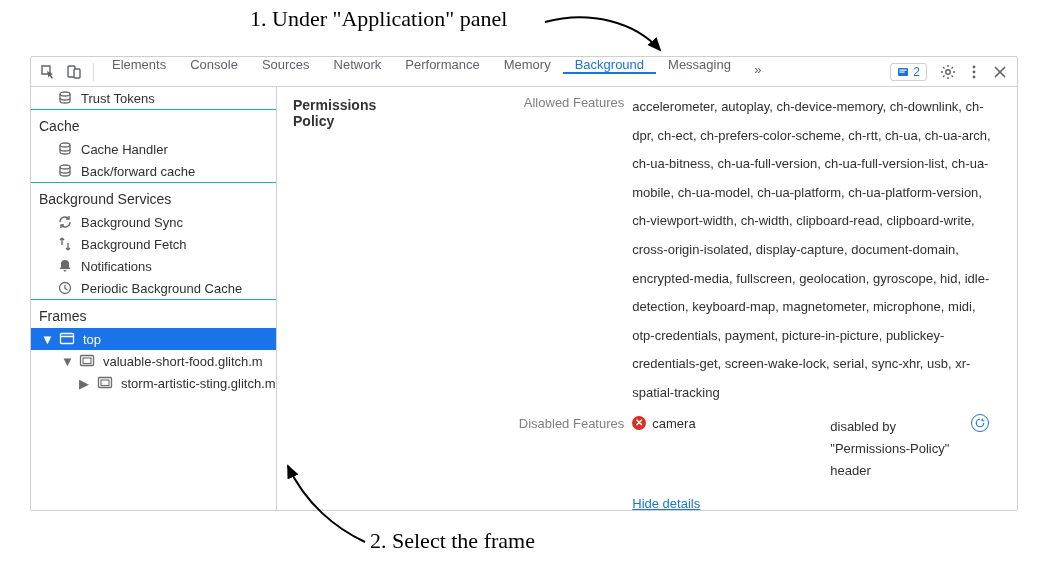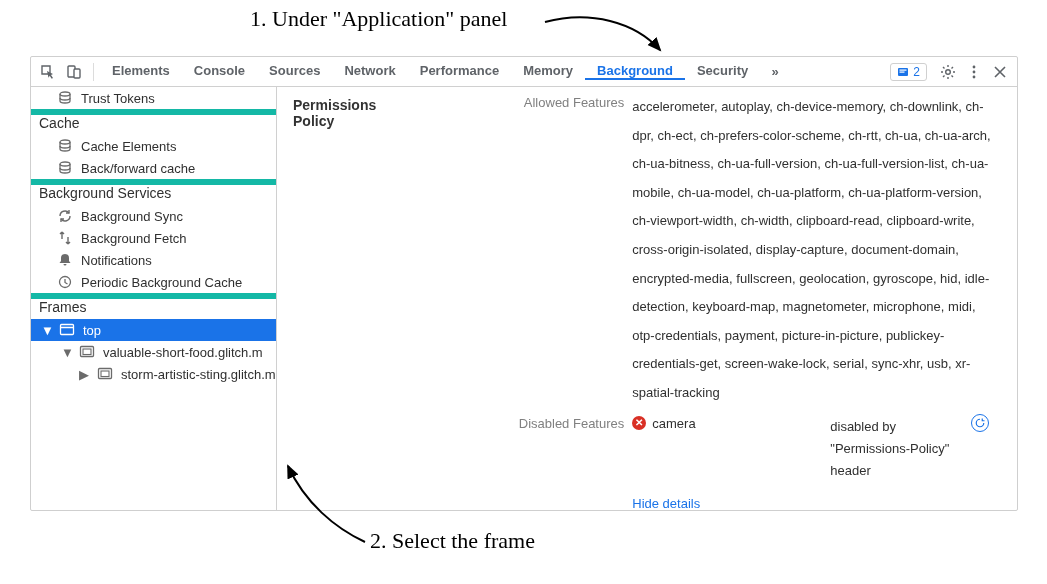--- a/index.html
+++ b/index.html
@@ -46,21 +46,21 @@
     border-bottom: 1px solid #d0d0d0;
     padding: 0 4px;
     gap: 0;
   }
   .toolbar .sep { width: 1px; height: 18px; background: #dcdcdc; margin: 0 6px; }
   .toolbar-btn {
     display: inline-flex; align-items: center; justify-content: center;
     width: 26px; height: 26px;
     color: #5f6368;
   }
-  .tab-strip { display: flex; align-items: center; height: 30px; font-weight: bold; }
+  .tab-strip { display: flex; align-items: flex-start; height: 30px; }
   .tab {
     display: flex; align-items: center;
     padding: 0 12px;
     color: #5f6368;
     font-size: 13px;
     border-bottom: 2px solid transparent;
     cursor: default;
   }
   .tab.active { color: #1a73e8; border-bottom-color: #1a73e8; }
   .spacer { flex: 1; }
@@ -74,24 +74,24 @@
   
   .body { flex: 1; display: flex; min-height: 0; }
   .sidebar {
     width: 246px;
     border-right: 1px solid #d0d0d0;
     display: flex; flex-direction: column;
     overflow: hidden;
     font-size: 13px;
   }
   .section-head {
-    padding: 0 8px 4px 8px;
+    padding: 8px 8px 4px 8px;
     color: #303030;
     font-size: 14px;
-    border-top: 6px solid #14b8a6;
+    border-top: 1px solid #14b8a6;
   }
   .tree-item {
     display: flex; align-items: center; gap: 8px;
     padding: 3px 8px 3px 26px;
     color: #303030;
     white-space: nowrap;
     overflow: hidden; text-overflow: ellipsis;
   }
   .tree-item .ico { width: 16px; height: 16px; flex: 0 0 16px; display: inline-flex; align-items: center; justify-content: center; color: #6b6b6b; }
   .tree-item.selected {
@@ -142,21 +142,21 @@
     background: #d93025; display: inline-flex; align-items: center; justify-content: center;
     color: #fff; font-size: 10px; line-height: 1; font-weight: 700;
   }
   .reason { color: #303030; padding-top: 4px; line-height: 1.7; }
   .reload-ico {
     width: 18px; height: 18px; border: 1.5px solid #1a73e8; border-radius: 50%;
     display: inline-flex; align-items: center; justify-content: center;
     color: #1a73e8; font-size: 11px;
     margin-top: 2px;
   }
-  .link { color: #1a73e8; cursor: pointer; }
+  .link { color: #1a73e8; text-decoration: underline; cursor: pointer; }
 
   
   svg.ico16 { width: 16px; height: 16px; }
   svg.ico12 { width: 12px; height: 12px; }
 </style>
 </head>
 <body>
 
 <div class="stage">
 
@@ -187,21 +187,21 @@
       </span>
       <span class="sep"></span>
       <div class="tab-strip">
         <div class="tab">Elements</div>
         <div class="tab">Console</div>
         <div class="tab">Sources</div>
         <div class="tab">Network</div>
         <div class="tab">Performance</div>
         <div class="tab">Memory</div>
         <div class="tab active">Background</div>
-        <div class="tab">Security</div>
+        <div class="tab">Messaging</div>
         <span class="toolbar-btn" style="width:30px;color:#5f6368;">»</span>
       </div>
       <div class="spacer"></div>
       <span class="chip">
         <svg class="ico12" viewBox="0 0 12 12">
             <rect x="1" y="2" width="10" height="8" rx="1" fill="#1a73e8"></rect>
             <rect x="2.5" y="3.5" width="7" height="1.2" fill="#fff"></rect>
             <rect x="2.5" y="5.5" width="5" height="1.2" fill="#fff"></rect>
           </svg>
         <span>2</span>
@@ -244,21 +244,21 @@
 
           <div class="section-head">Cache</div>
           <div class="tree-item">
             <span class="ico">
               <svg class="ico16" viewBox="0 0 16 16">
                   <ellipse cx="8" cy="4" rx="5" ry="2" fill="none" stroke="#6b6b6b" stroke-width="1.3"></ellipse>
                   <path d="M3 4v7c0 1.1 2.2 2 5 2s5-.9 5-2V4" fill="none" stroke="#6b6b6b" stroke-width="1.3"></path>
                   <path d="M3 8c0 1.1 2.2 2 5 2s5-.9 5-2" fill="none" stroke="#6b6b6b" stroke-width="1.3"></path>
                 </svg>
             </span>
-            <span>Cache Elements</span>
+            <span>Cache Handler</span>
           </div>
           <div class="tree-item">
             <span class="ico">
               <svg class="ico16" viewBox="0 0 16 16">
                   <ellipse cx="8" cy="4" rx="5" ry="2" fill="none" stroke="#6b6b6b" stroke-width="1.3"></ellipse>
                   <path d="M3 4v7c0 1.1 2.2 2 5 2s5-.9 5-2V4" fill="none" stroke="#6b6b6b" stroke-width="1.3"></path>
                   <path d="M3 8c0 1.1 2.2 2 5 2s5-.9 5-2" fill="none" stroke="#6b6b6b" stroke-width="1.3"></path>
                 </svg>
             </span>
             <span>Back/forward cache</span>

